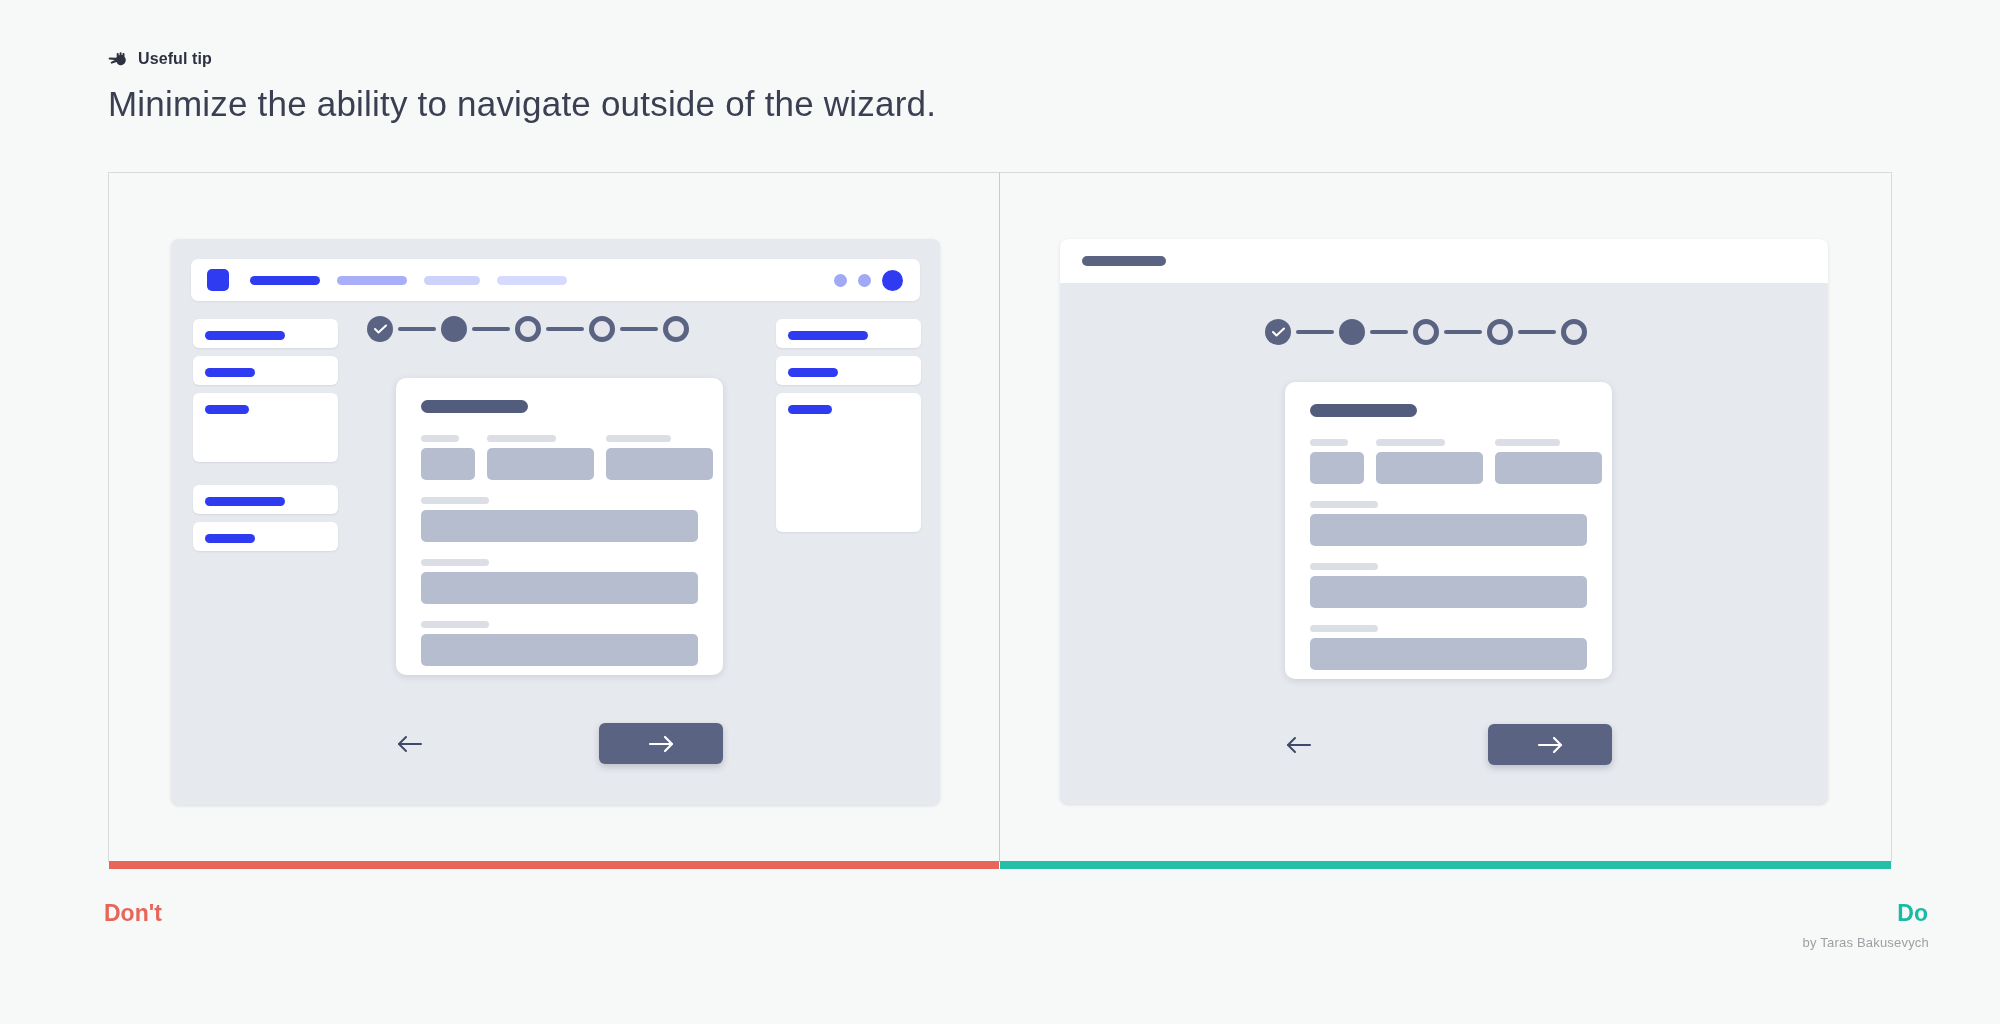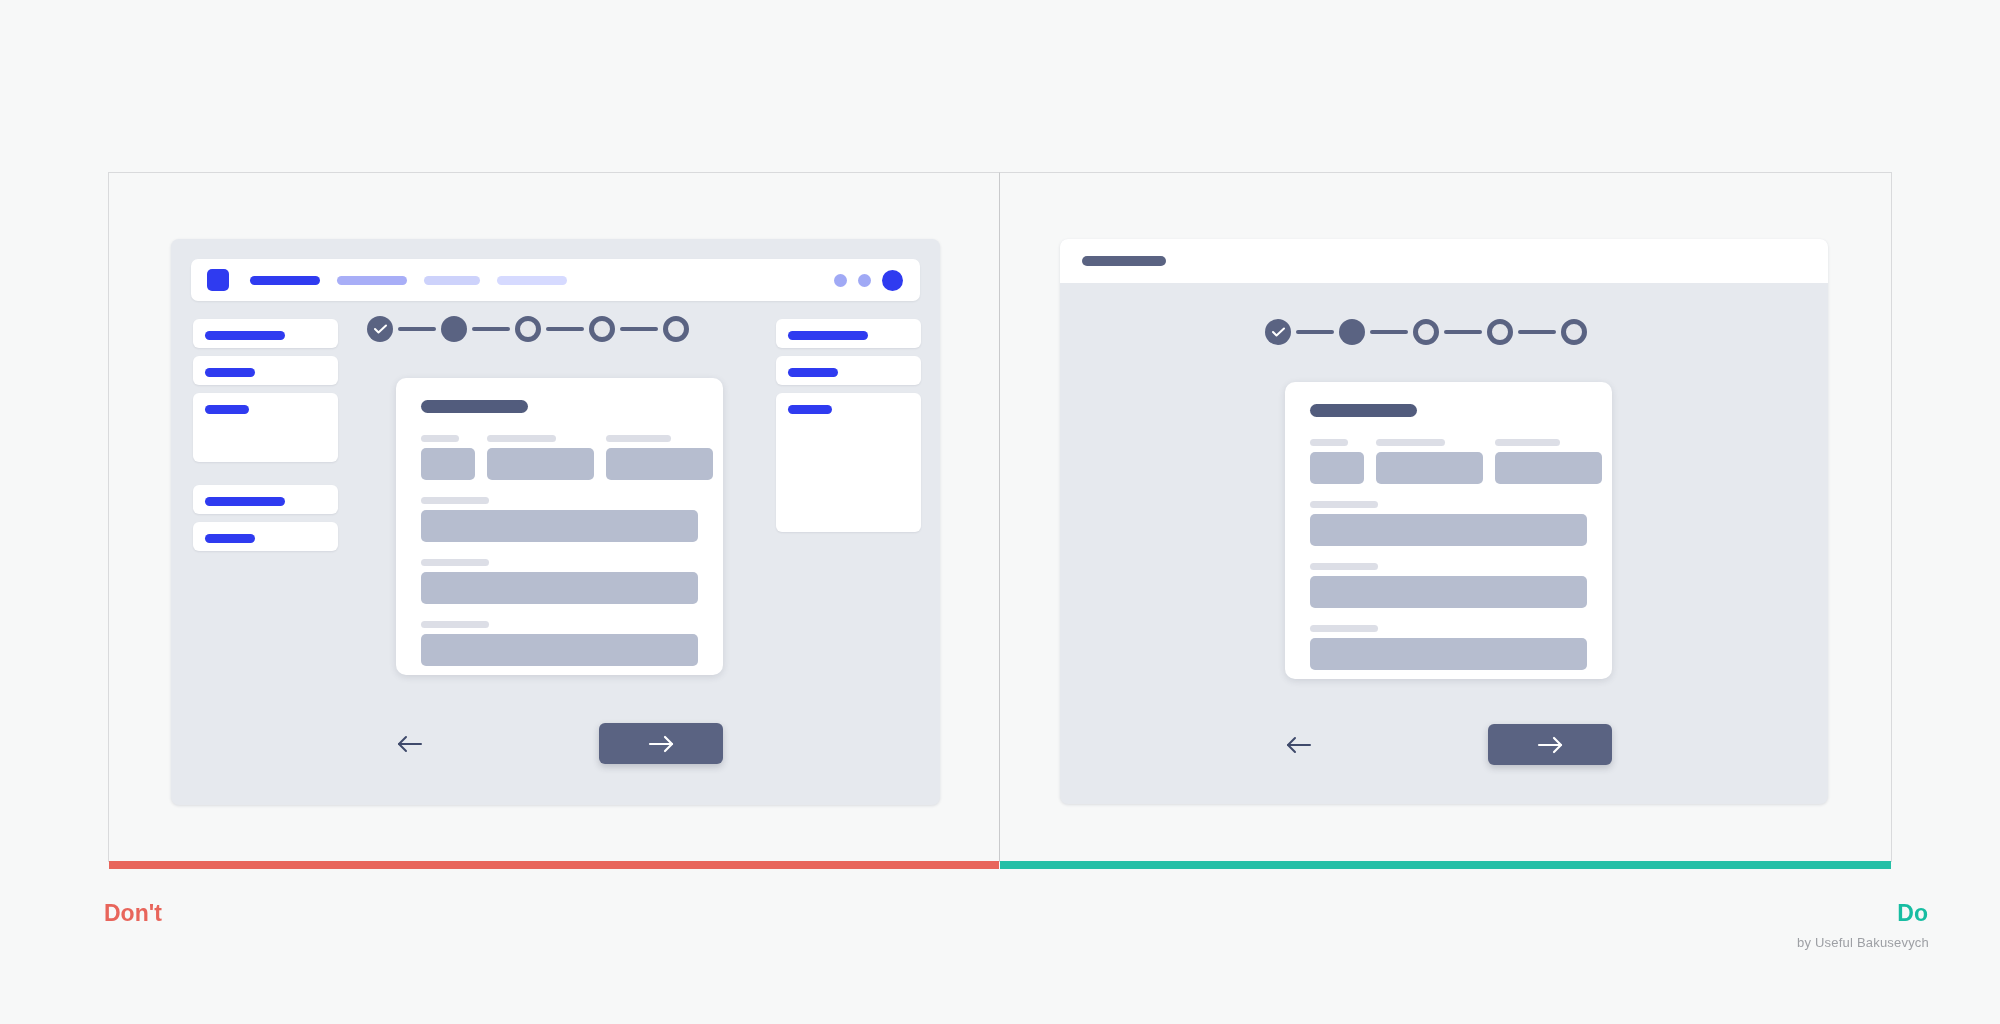--- a/index.html
+++ b/index.html
@@ -262,20 +262,29 @@
     cursor: pointer;
   }
   .next-arrow { width: 27px; height: 18px; color: #ffffff; display: block; }
 </style>
 </head>
 <body>
 
 <div class="page">
 
   <div class="header">
+    <div class="tip-row">
+      <span>
+        <svg class="hand-icon" viewBox="0 0 20 16" fill="currentColor" aria-hidden="true">
+          <path d="M1.6 6.4c-.5.1-1 .5-1 1.1 0 .6.4 1 1 1.1l5.2.5-3.4 1.6c-.5.2-.8.8-.6 1.3.2.5.8.8 1.3.6l4.6-1.6c.3 1.3 1.2 2.4 2.6 2.9 2.3.9 5-.3 6-2.6.9-2 .5-4.2-.8-5.6V2.9c0-.6-.5-1-1-1s-1 .4-1 1v1.2c-.3-.1-.6-.2-.9-.2V2.3c0-.5-.5-1-1-1-.6 0-1 .5-1 1v1.6c-.3.1-.6.2-.9.4V2.9c0-.6-.4-1-1-1-.5 0-1 .4-1 1v3.1l-.6.7-6.5-.3z"></path>
+        </svg>
+      </span>
+      <span class="tip-label">Useful tip</span>
+    </div>
+    <div class="headline">Minimize the ability to navigate outside of the wizard.</div>
   </div>
 
   <div class="compare">
 
     <div class="half left">
       <div class="result-bar dont"></div>
 
       <div class="mock left-mock">
 
         <div class="navbar">
@@ -452,14 +461,14 @@
       <svg class="next-arrow" viewBox="0 0 27 18" fill="none" stroke="currentColor" stroke-width="2.2" stroke-linecap="round" stroke-linejoin="round" aria-hidden="true">
         <path d="M2 9h22"></path>
           <path d="m17 2 7 7-7 7"></path>
       </svg>
     </button>
   </div>
 
   <div class="verdict dont">Don't</div>
   <div class="verdict do">Do</div>
 
-  <div class="credit">by Useful Bakusevych</div>
+  <div class="credit">by Taras Bakusevych</div>
 </div>
 
 </body></html>

